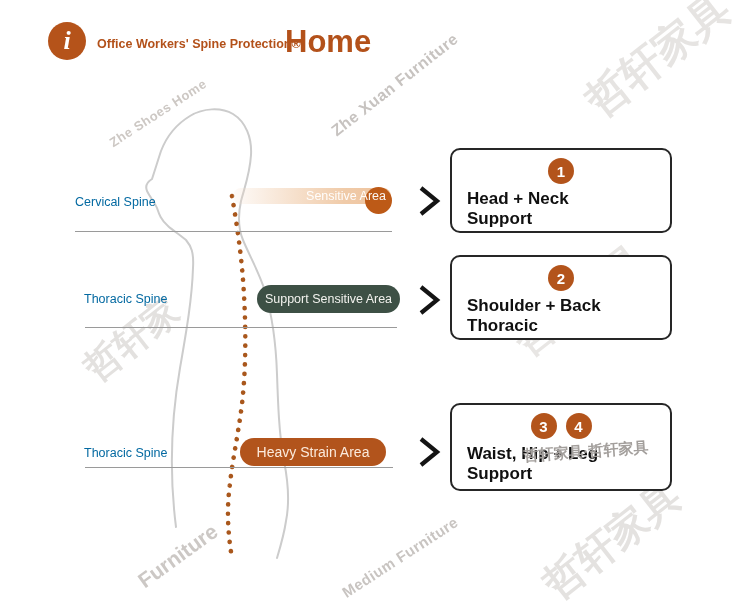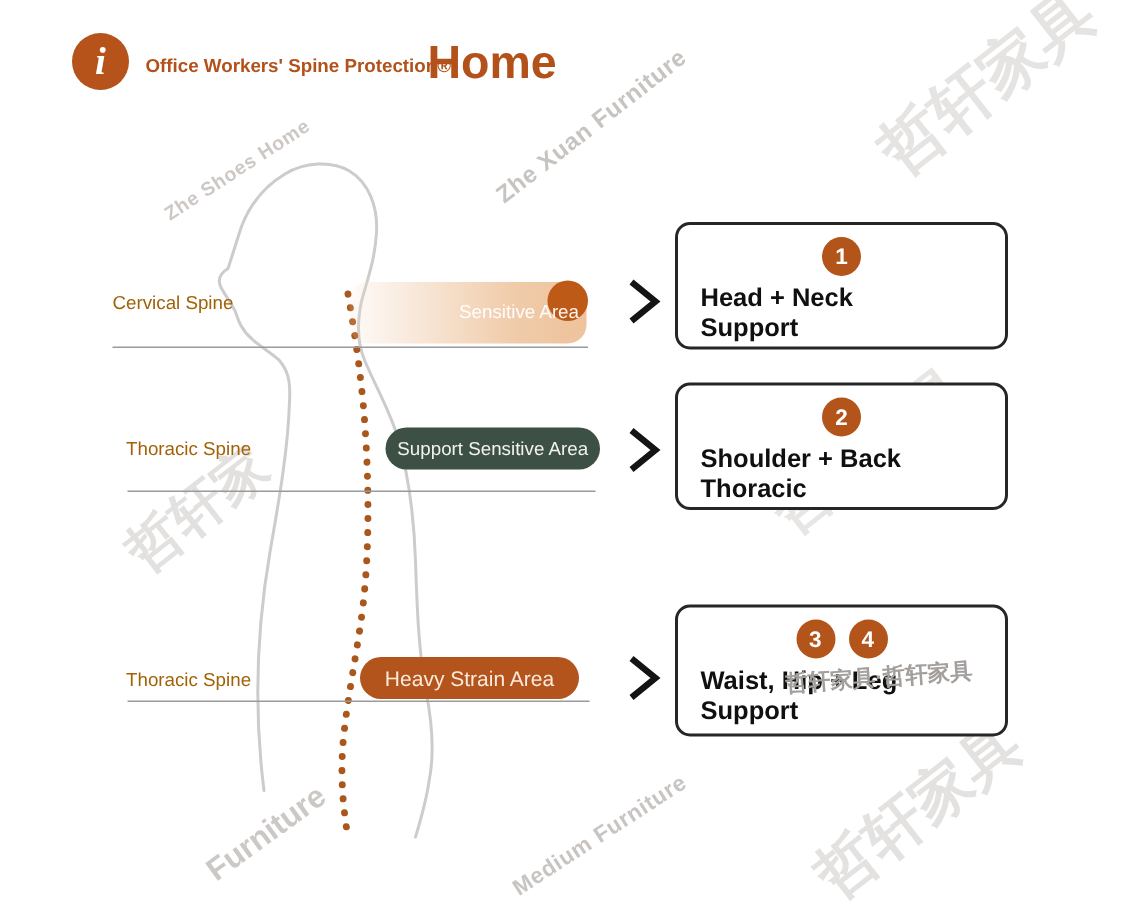--- a/index.html
+++ b/index.html
@@ -21,31 +21,31 @@
   .wm-8{left:178px;top:556px;--r:-36deg;font-size:21px;color:#ccc8c5;}
   
   .figure-svg{position:absolute;left:0;top:0;z-index:1;pointer-events:none;}
   
   .info-icon{position:absolute;left:48px;top:22px;width:38px;height:38px;border-radius:50%;
     background:#b5531a;color:#fff;z-index:2;display:flex;align-items:center;justify-content:center;
     font-family:"Liberation Serif",serif;font-style:italic;font-weight:bold;font-size:26px;}
   .subtitle{position:absolute;left:97px;top:37px;color:#b3511a;font-weight:bold;font-size:12.5px;z-index:2;}
   .big-title{position:absolute;left:285px;top:24px;color:#b3511a;font-weight:bold;font-size:31px;z-index:2;}
   
-  .spine-label{position:absolute;color:#a16207;font-size:12.5px;font-weight:500;z-index:3;}
+  .spine-label{position:absolute;color:#0369a1;font-size:12.5px;font-weight:500;z-index:3;}
   .lbl-1{left:75px;top:195px;}
   .lbl-2{left:84px;top:292px;}
   .lbl-3{left:84px;top:446px;}
   .hline{position:absolute;height:1px;background:#9a9a9a;z-index:2;}
   .hl-1{left:75px;top:231px;width:317px;}
   .hl-2{left:85px;top:327px;width:312px;}
   .hl-3{left:85px;top:467px;width:308px;}
   
   .pill{position:absolute;z-index:3;border-radius:14px;display:flex;align-items:center;justify-content:center;}
-  .pill-1{left:233px;top:188px;width:158px;height:41px;border-radius:12.5px;
+  .pill-1{left:233px;top:188px;width:158px;height:16px;border-radius:12.5px;
     background:linear-gradient(90deg,rgba(246,228,214,0.15) 0%,#f0cba9 70%,#eec29c 100%);}
   .pill-1 .ball{position:absolute;right:-1px;top:-1px;width:27px;height:27px;border-radius:50%;background:#bd5a17;}
   .pill-1 .pill-text{position:relative;width:100%;text-align:right;padding-right:5px;box-sizing:border-box;
     color:rgba(255,255,255,0.95);font-size:12.5px;line-height:25px;}
   .pill-2{left:257px;top:285px;width:143px;height:28px;background:#3d5045;}
   .pill-2 .pill-text{color:#f2f2ee;font-size:12.5px;}
   .pill-3{left:240px;top:438px;width:146px;height:28px;background:#b2541c;}
   .pill-3 .pill-text{color:#fbeadc;font-size:14px;}
   
   .chev{position:absolute;z-index:3;}

